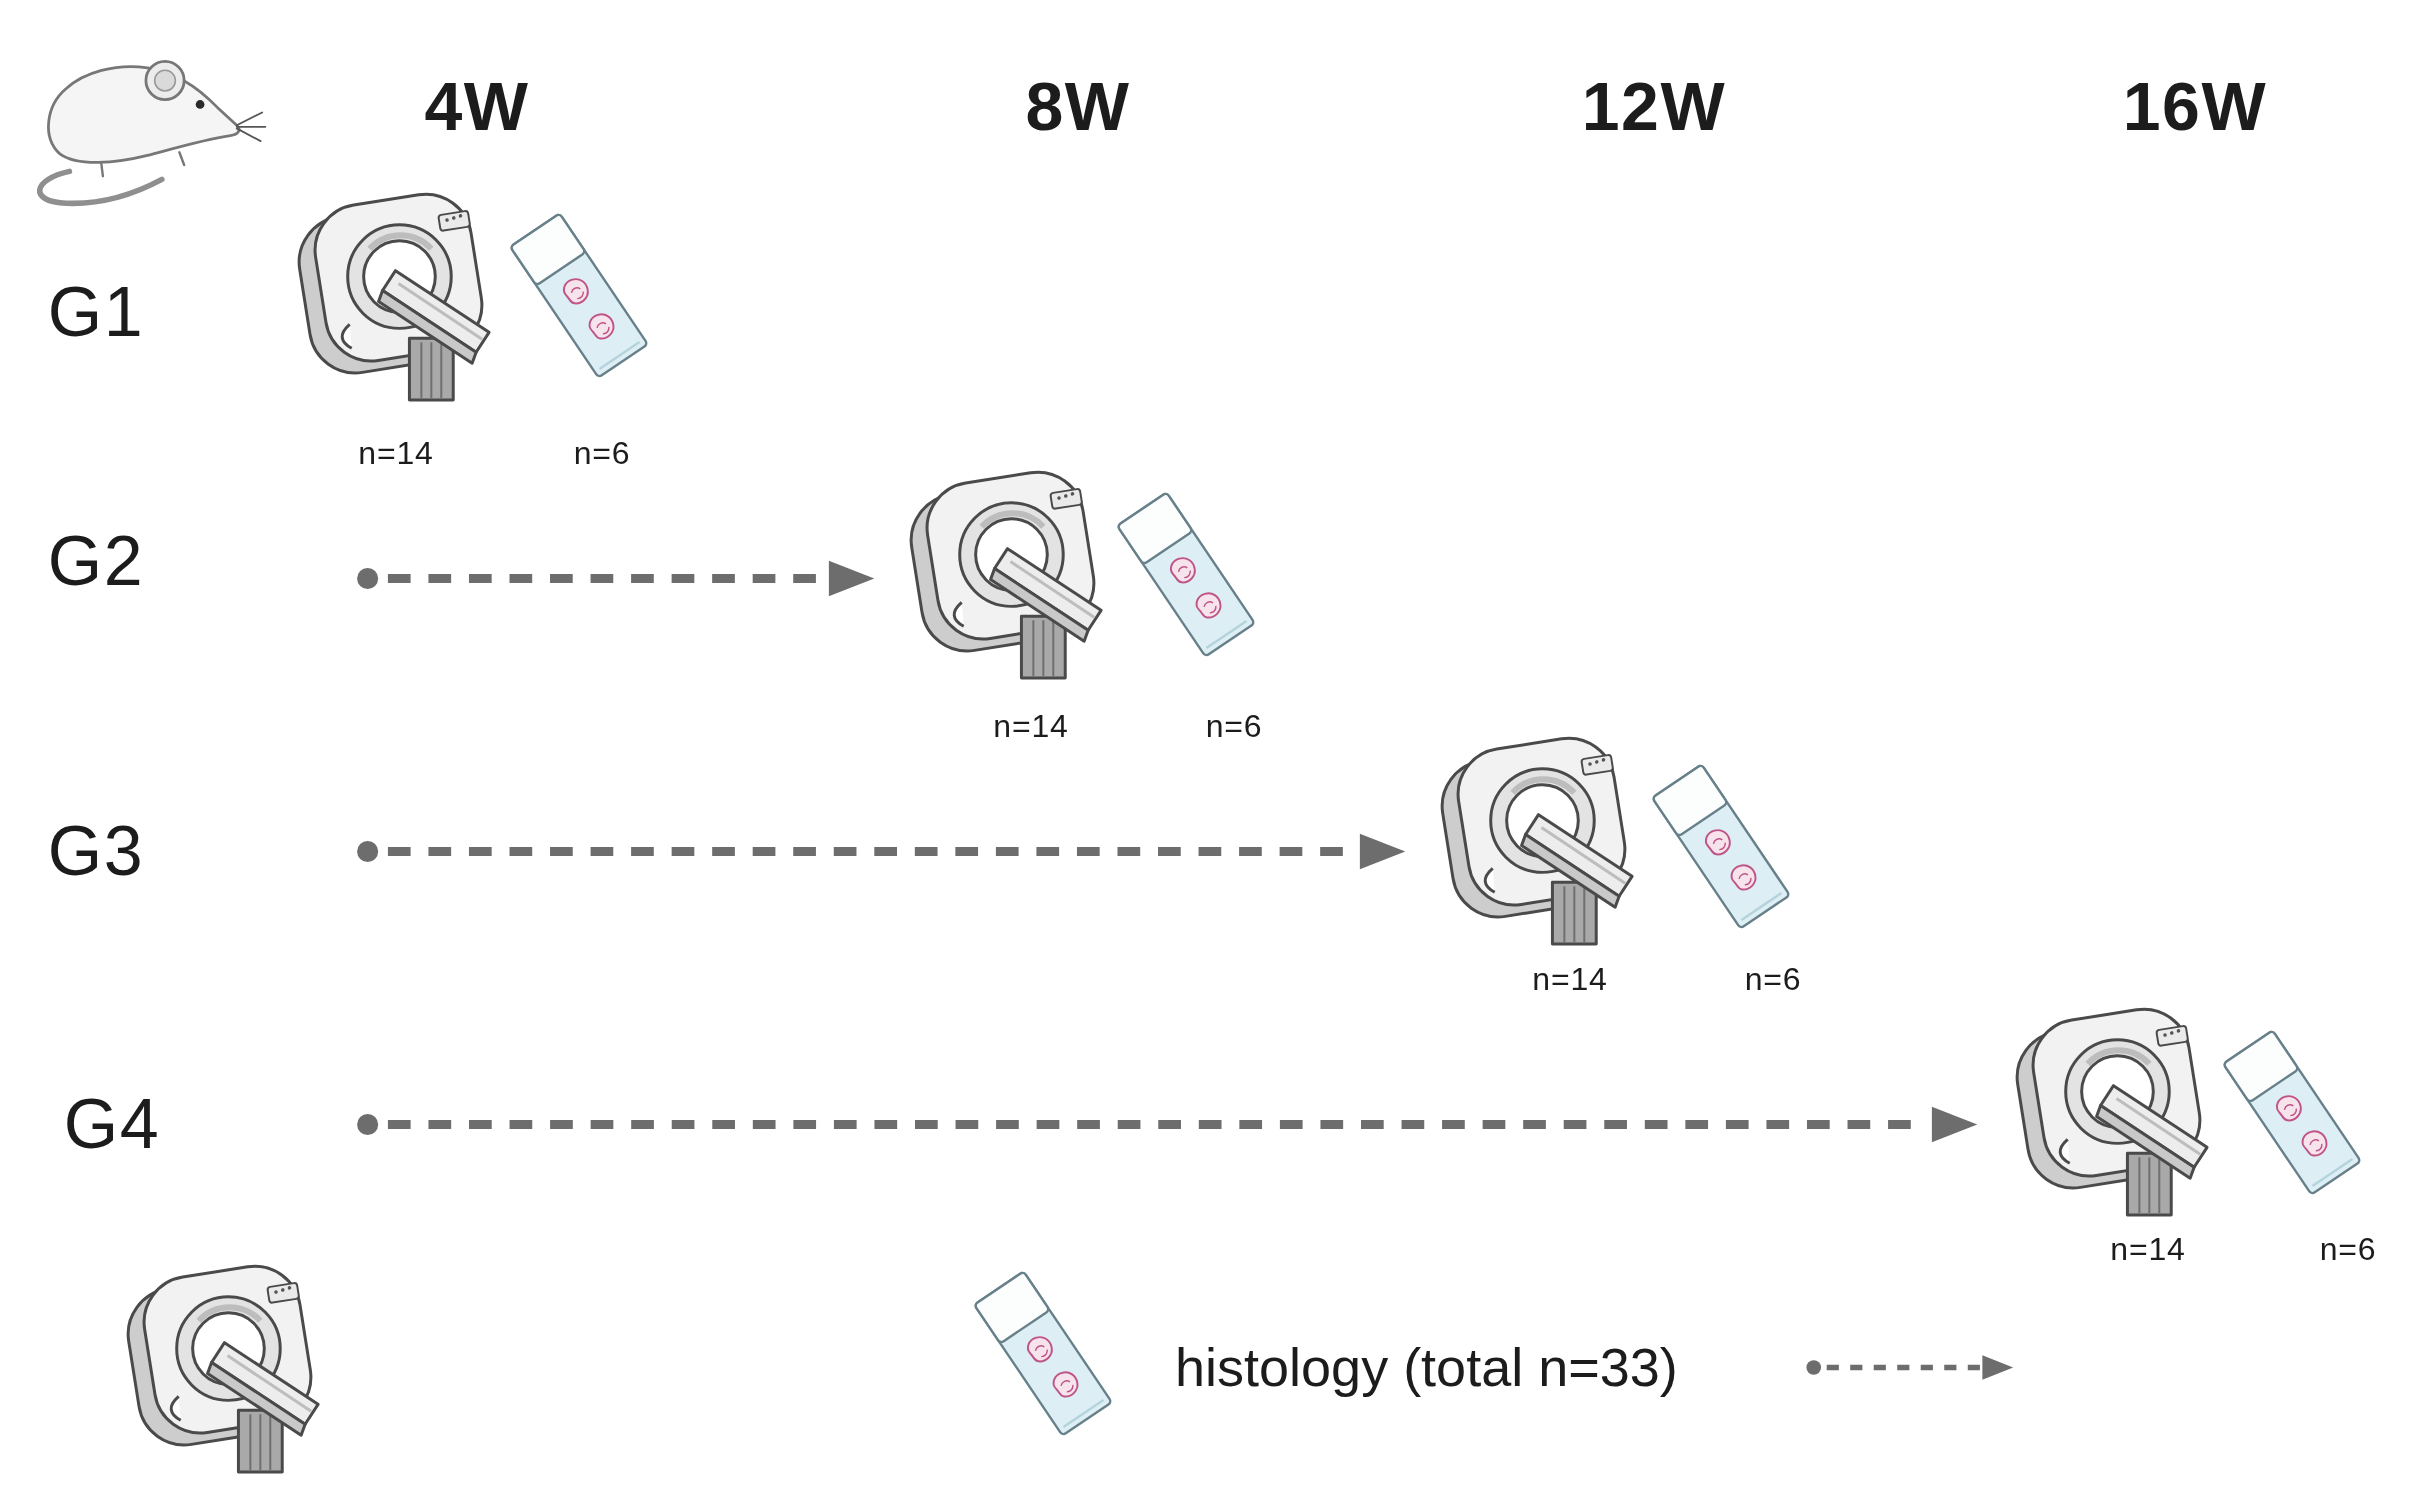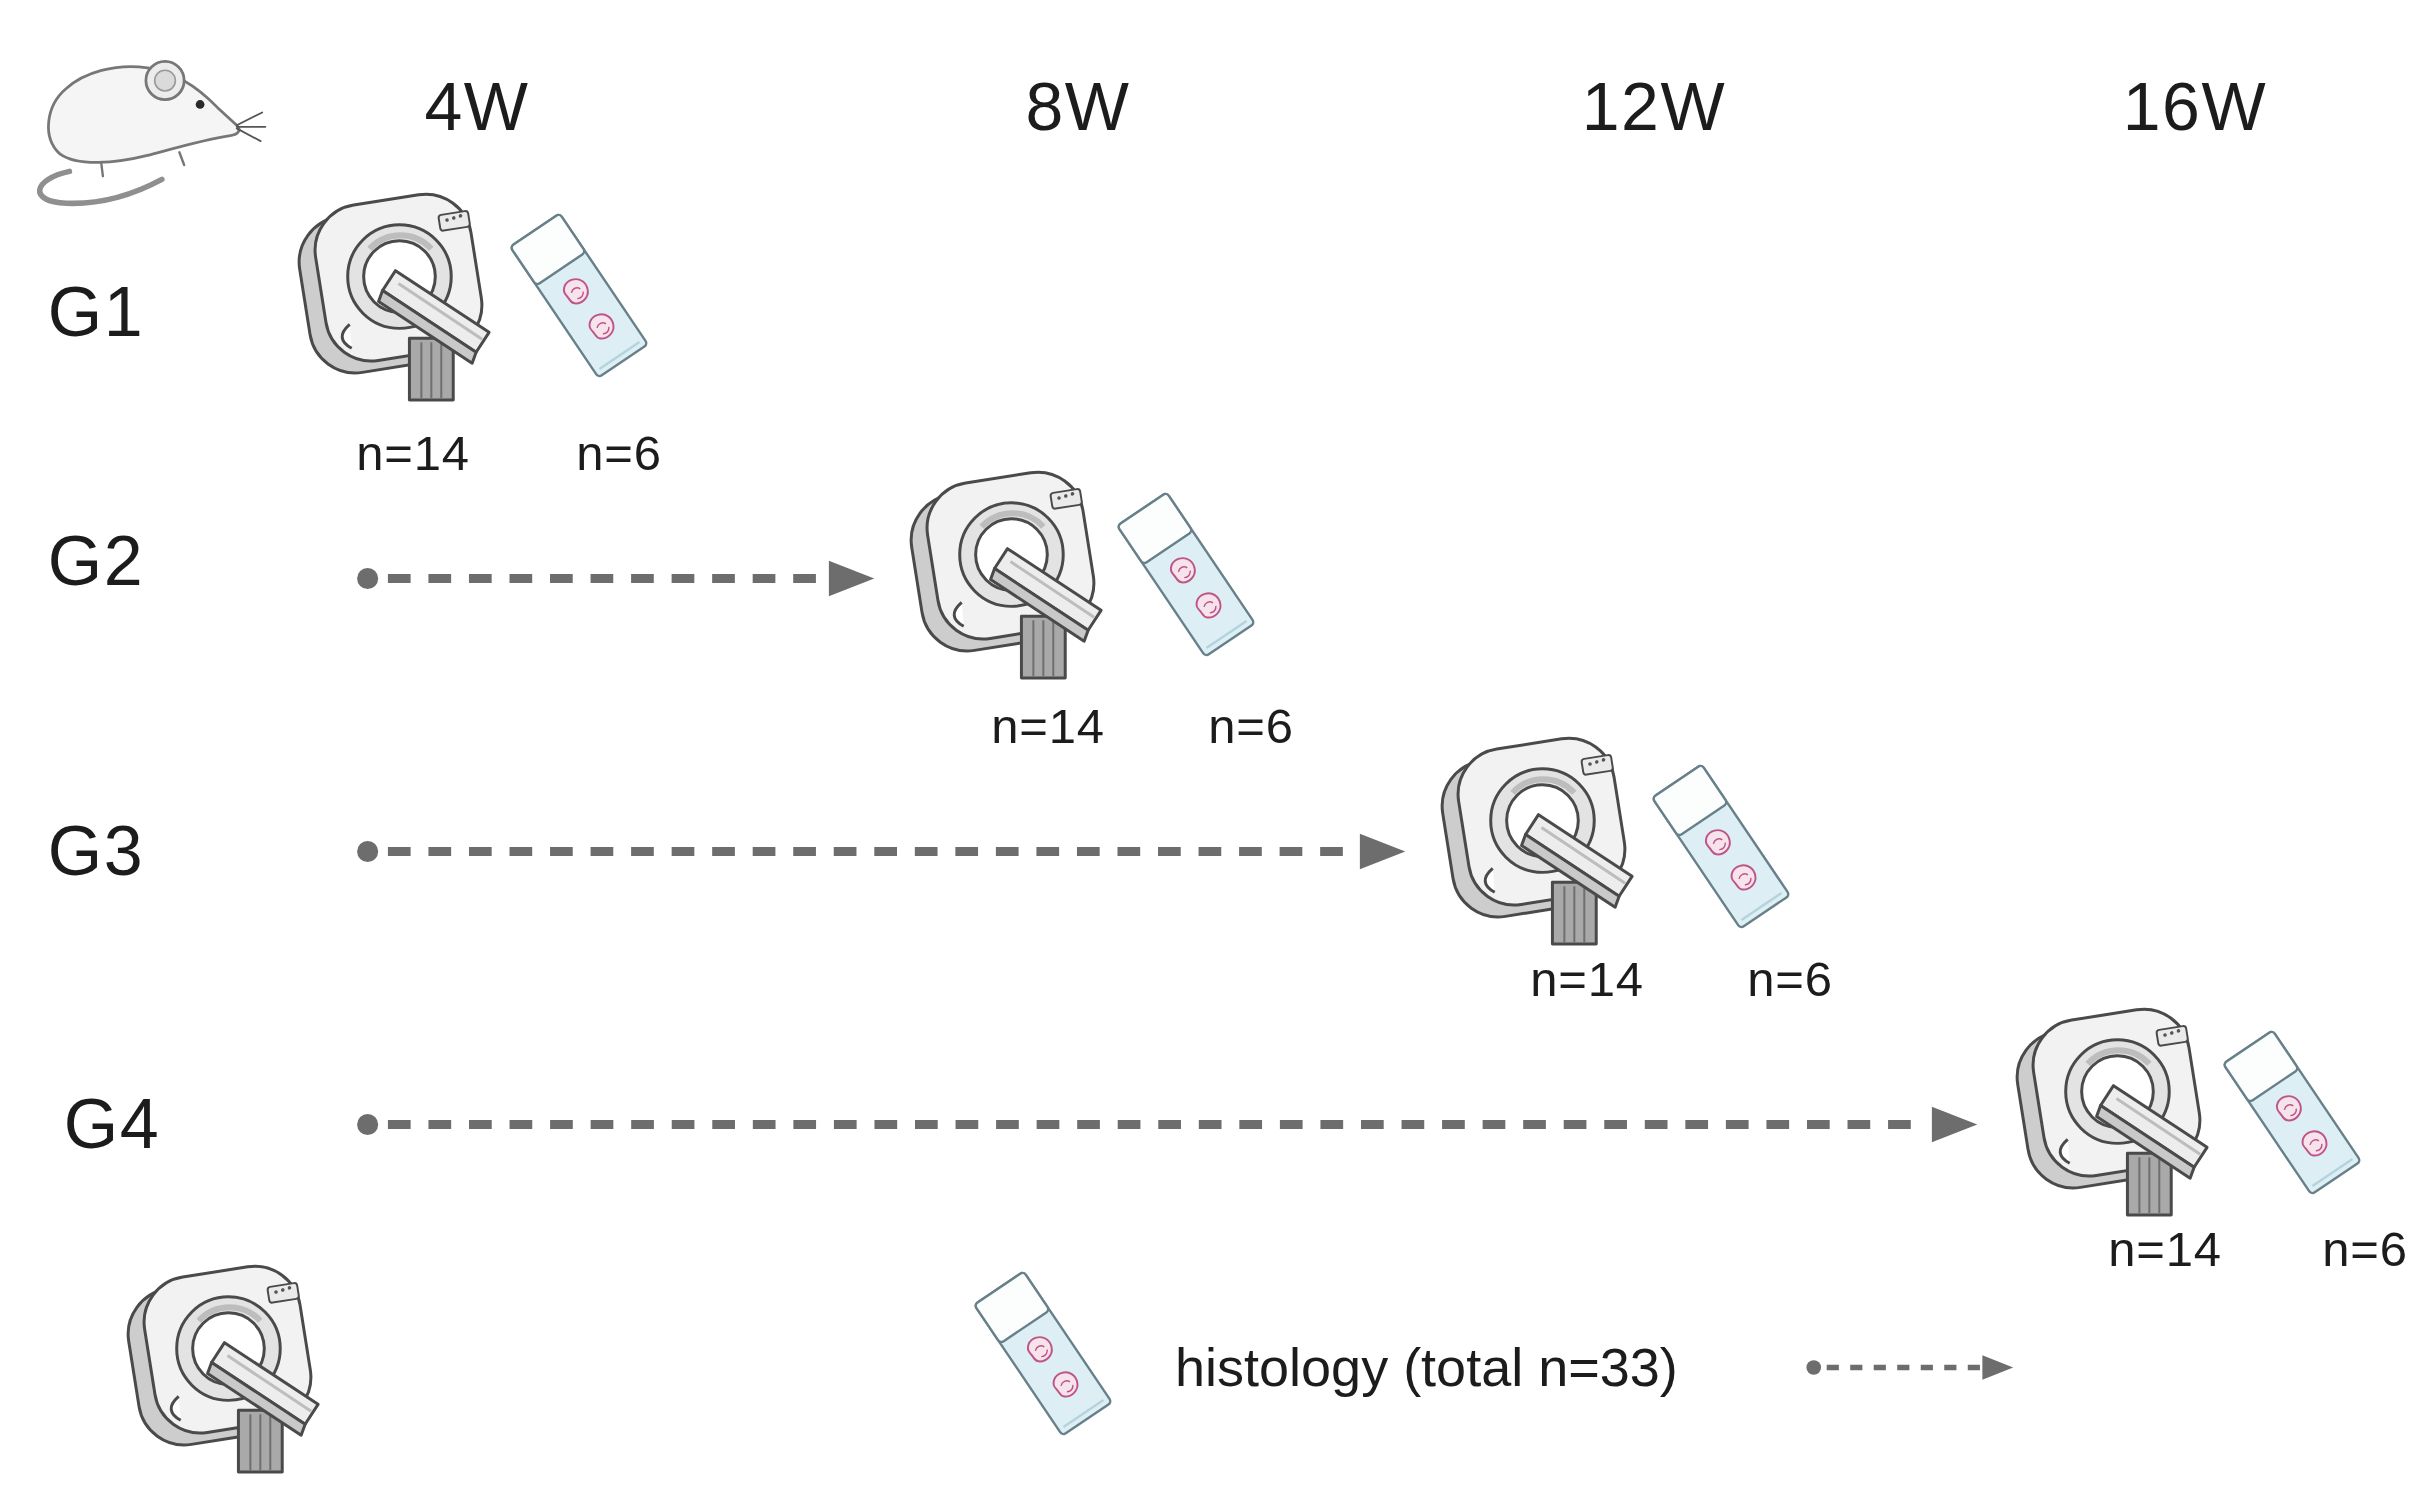--- a/index.html
+++ b/index.html
@@ -5,23 +5,23 @@
   html,body{margin:0;padding:0;background:#ffffff;}
   .canvas{
     position:relative;
     width:2413px;height:1506px;
     background:#ffffff;
     font-family:"Liberation Sans", sans-serif;
     color:var(--text,#1c1c1c);
     overflow:hidden;
   }
   .centered{position:absolute;transform:translate(-50%,-50%);white-space:nowrap;}
-  .tp-label{font-size:68px;letter-spacing:1.6px;}
+  .tp-label{font-size:68px;letter-spacing:1.6px;font-weight:bold;}
   .group-label{font-size:70px;letter-spacing:1.6px;}
-  .n-label{font-size:49px;letter-spacing:0.8px;margin-left:17px;}
+  .n-label{font-size:32px;letter-spacing:0.8px;}
   .legend-text{position:absolute;transform:translateY(-50%);font-size:54px;white-space:nowrap;}
   .icon{position:absolute;}
   .defs-hidden{position:absolute;width:0;height:0;overflow:hidden;}
 </style>
 </head>
 <body>
 
 <div class="canvas">
 
   <svg class="defs-hidden" xmlns="http://www.w3.org/2000/svg" aria-hidden="true">

